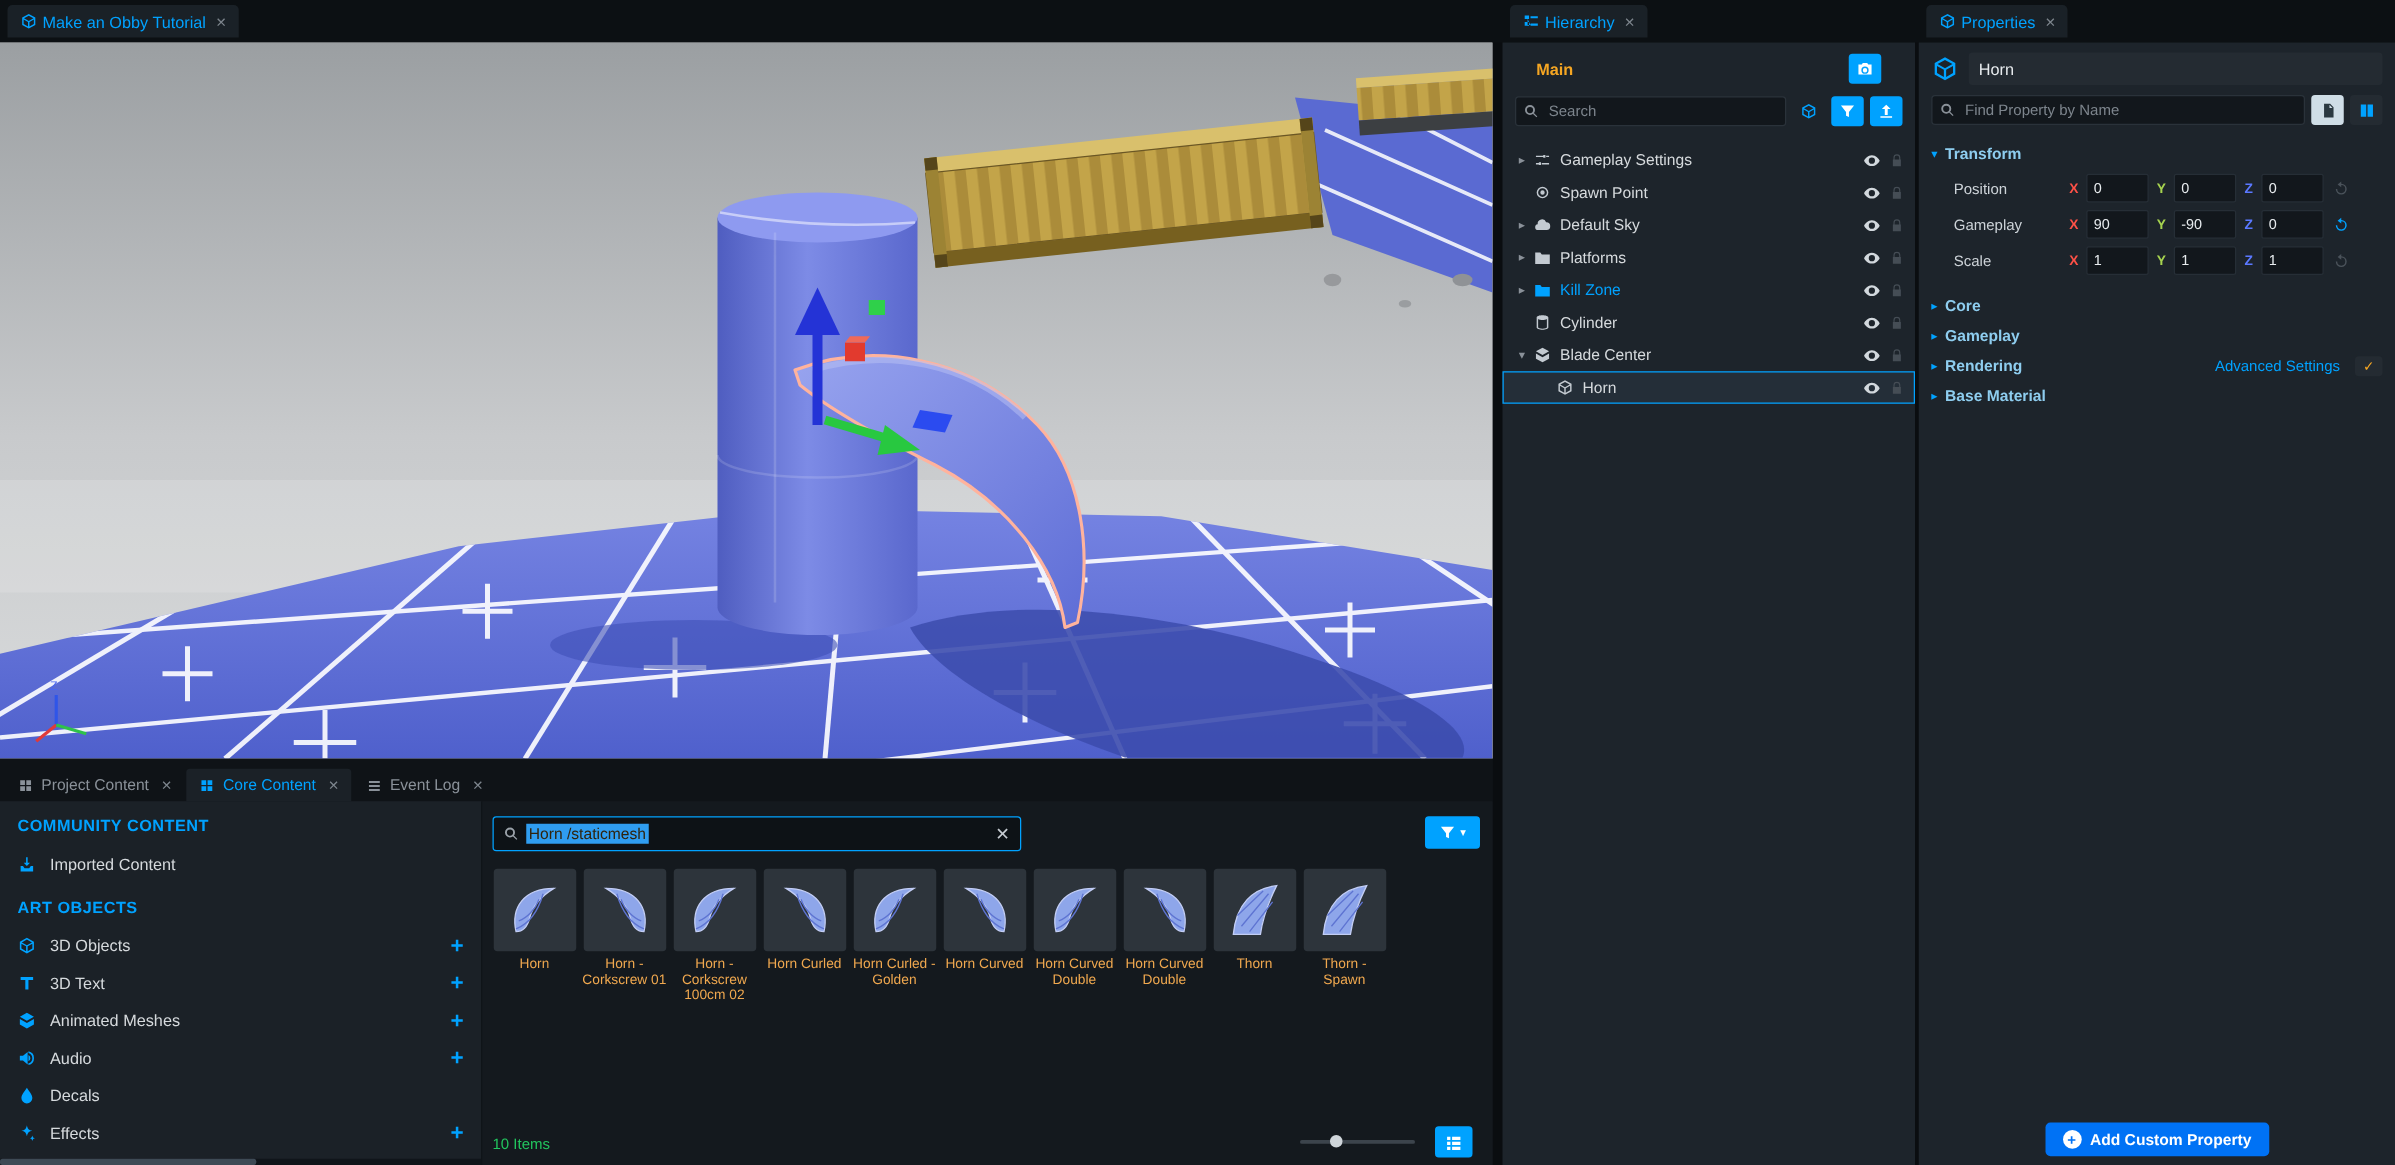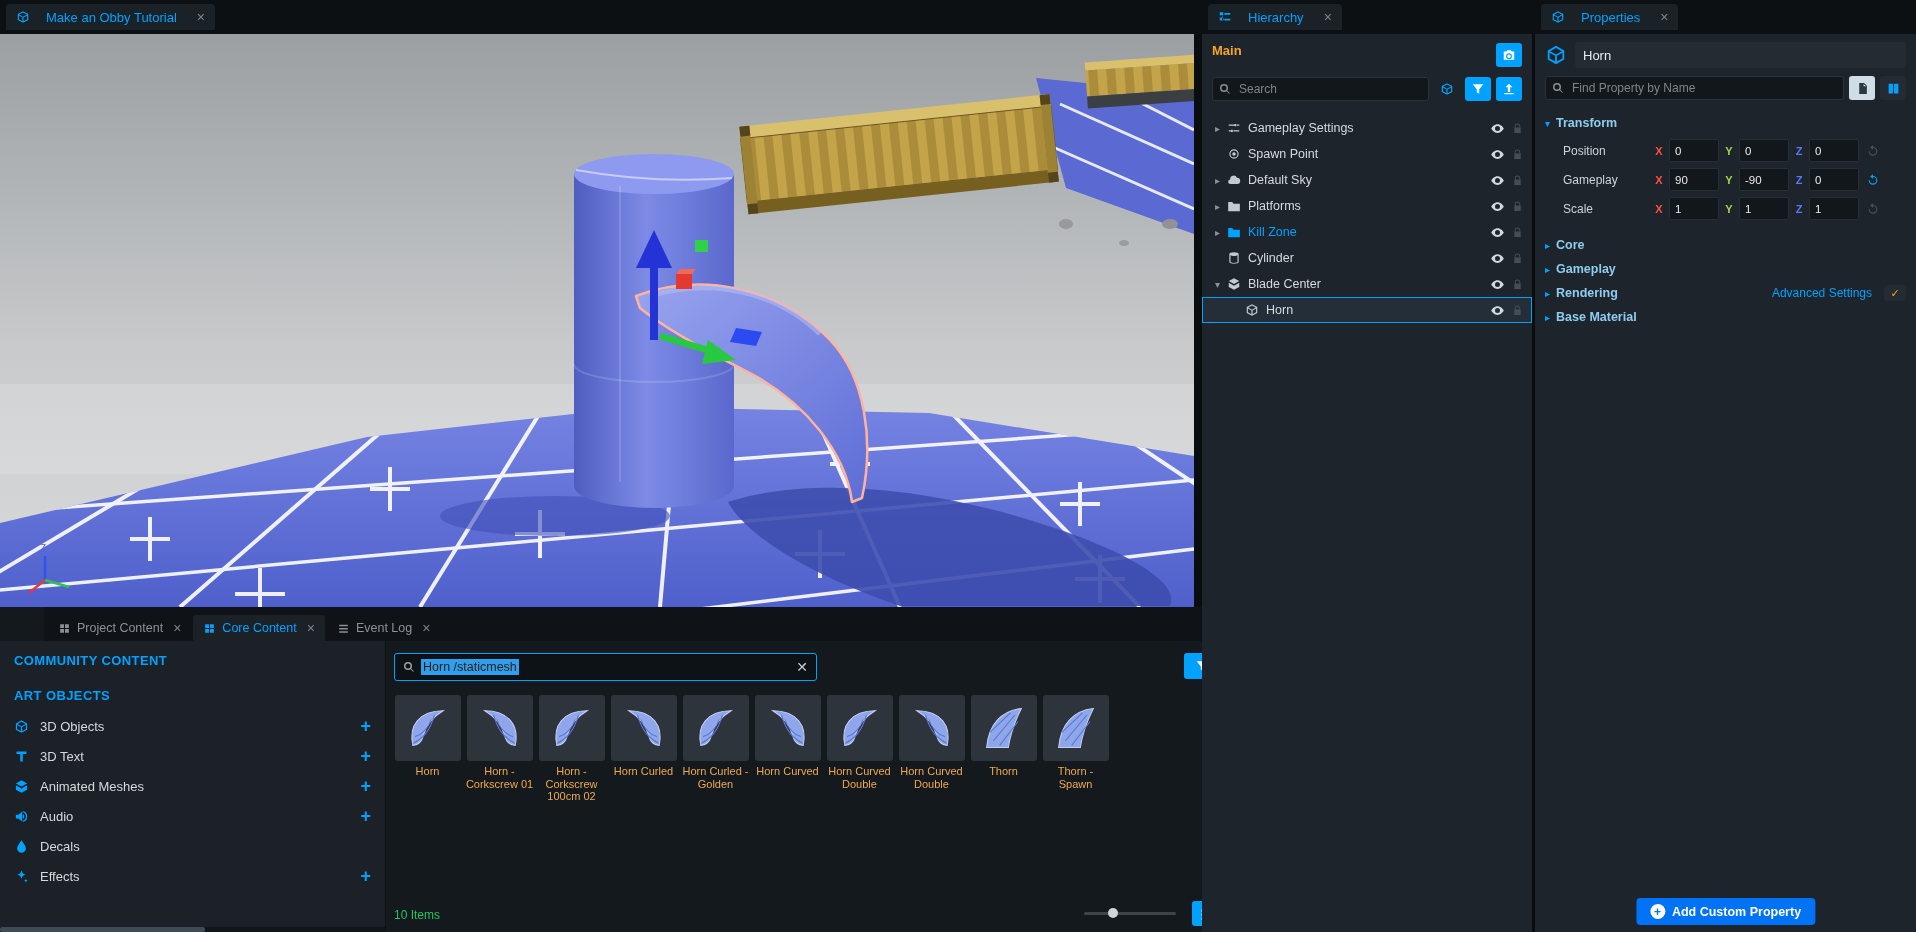--- a/index.html
+++ b/index.html
@@ -2,31 +2,31 @@
 <html><head>
 <meta charset="utf-8">
 <style>
   html,body{margin:0;padding:0;background:#000;}
   #app{position:relative;width:1916px;height:932px;background:#0a0d10;overflow:hidden;
        font-family:"Liberation Sans",sans-serif;color:#d6dadd;-webkit-font-smoothing:antialiased;}
   svg{display:block;}
 
   
   .tabbar{position:absolute;top:0;left:0;width:100%;height:34px;background:#0c1013;}
-  .tab{position:absolute;top:4px;height:26px;display:flex;align-items:center;gap:16px;
+  .tab{position:absolute;top:4px;height:26px;display:flex;align-items:center;gap:4px;
        padding:0 10px;background:#1a2127;border-radius:4px 4px 0 0;font-size:13px;color:#00a2ff;cursor:default;text-align:center;}
   .tab svg{width:14px;height:14px;}
   .tclose{color:#7d858d;font-size:14px;margin-left:4px;line-height:1;}
   #scene-tab{left:6px;} #hier-tab{left:1208px;} #prop-tab{left:1541px;}
 
   
   #viewport{position:absolute;top:34px;left:0;width:1194px;height:573px;background:#b9bcbe;}
 
   
-  #content{position:absolute;left:0;top:607px;width:1194px;height:325px;background:#14191e;padding-left:44px;}
+  #content{position:absolute;left:0;top:607px;width:1194px;height:325px;background:#14191e;}
   .content-tabs{height:34px;background:#0f1317;display:flex;align-items:flex-end;padding-left:4px;gap:2px;}
   .ctab{display:flex;align-items:center;gap:6px;height:26px;padding:0 10px;font-size:12.5px;color:#8a9199;}
   .ctab svg{width:13px;height:13px;}
   .ctab.active{color:#00a2ff;background:#1b2127;border-radius:3px 3px 0 0;}
   .content-body{position:absolute;top:34px;bottom:0;left:0;right:0;display:flex;}
   #sidebar{width:385px;background:#1b2127;border-right:1px solid #0d1114;position:relative;flex-shrink:0;}
   .side-header{color:#00a2ff;font-weight:bold;font-size:13px;letter-spacing:.4px;padding:12px 14px 8px;}
   .side-item{display:flex;align-items:center;gap:10px;height:30px;padding:0 14px;font-size:13px;color:#d6dadd;cursor:default;}
   .sicon{color:#00a2ff;width:16px;display:flex;}
   .sicon svg{width:15px;height:15px;}
@@ -49,21 +49,21 @@
   .alabel{margin-top:4px;font-size:11px;line-height:12.5px;color:#f0a84f;text-align:center;max-height:39px;overflow:hidden;}
   .asset-status{position:absolute;bottom:10px;left:8px;font-size:12px;color:#22c55e;}
   .zoom-slider{position:absolute;bottom:17px;right:62px;width:92px;height:3px;background:#3c444c;border-radius:2px;}
   .zoom-thumb{position:absolute;left:24px;top:-4px;width:10px;height:10px;border-radius:50%;background:#cfd5da;}
   .grid-btn{position:absolute;right:16px;bottom:6px;width:30px;height:25px;background:#00a2ff;border-radius:3px;
             color:#fff;display:flex;align-items:center;justify-content:center;}
   .grid-btn svg{width:16px;height:16px;}
 
   
   #hierarchy{position:absolute;left:1202px;top:34px;width:330px;height:898px;background:#1d242b;}
-  .hier-main-row{display:flex;justify-content:space-between;padding:9px 10px 0;}
+  .hier-main-row{display:flex;justify-content:space-between;align-items:center;padding:9px 27px 0;}
   .main-label{color:#f5a623;font-weight:bold;font-size:13px;}
   .hbtn{width:26px;height:24px;border-radius:3px;display:flex;align-items:center;justify-content:center;flex-shrink:0;}
   .hbtn svg{width:14px;height:14px;}
   .hbtn.cyan{background:#00a2ff;color:#fff;}
   .hbtn.plain{background:transparent;color:#00a2ff;}
   .hier-search-row{display:flex;gap:5px;align-items:flex-start;margin:10px 10px 0;}
   .search-wrap{position:relative;flex:1;}
   .search-wrap .mag{position:absolute;left:7px;top:6px;color:#8a9199;}
   .search-wrap .mag svg{width:12px;height:12px;}
   .dark-input{width:100%;box-sizing:border-box;height:24px;background:#12171c;border:1px solid #2a323a;border-radius:3px;
@@ -309,20 +309,29 @@
             </svg>
           </span>
     <span>Event Log</span>
     <span class="tclose">×</span>
   </div>
       </div>
     <div class="content-body">
       <div id="sidebar">
         <div id="sidebar-sections">
             <div class="side-header">COMMUNITY CONTENT</div>
+            <div class="side-item">
+    <span class="sicon">
+                <svg viewBox="0 0 24 24">
+                  <path fill="currentColor" d="M11 3h2v7h3l-4 4-4-4h3V3zM4 14h3l2 3h6l2-3h3v7H4v-7z"></path>
+                </svg>
+              </span>
+    <span>Imported Content</span>
+
+  </div>
             <div class="side-header">ART OBJECTS</div>
             <div class="side-item">
     <span class="sicon">
                 <svg viewBox="0 0 24 24">
                   <path fill="currentColor" d="M12 2l9 5v10l-9 5-9-5V7l9-5zm0 2.3L5.5 7.9 12 11.5l6.5-3.6L12 4.3zM5 9.6v6.2l6 3.3v-6.2L5 9.6zm14 0l-6 3.3v6.2l6-3.3V9.6z"></path>
                 </svg>
               </span>
     <span>3D Objects</span>
     <span class="splus">+</span>
   </div>

